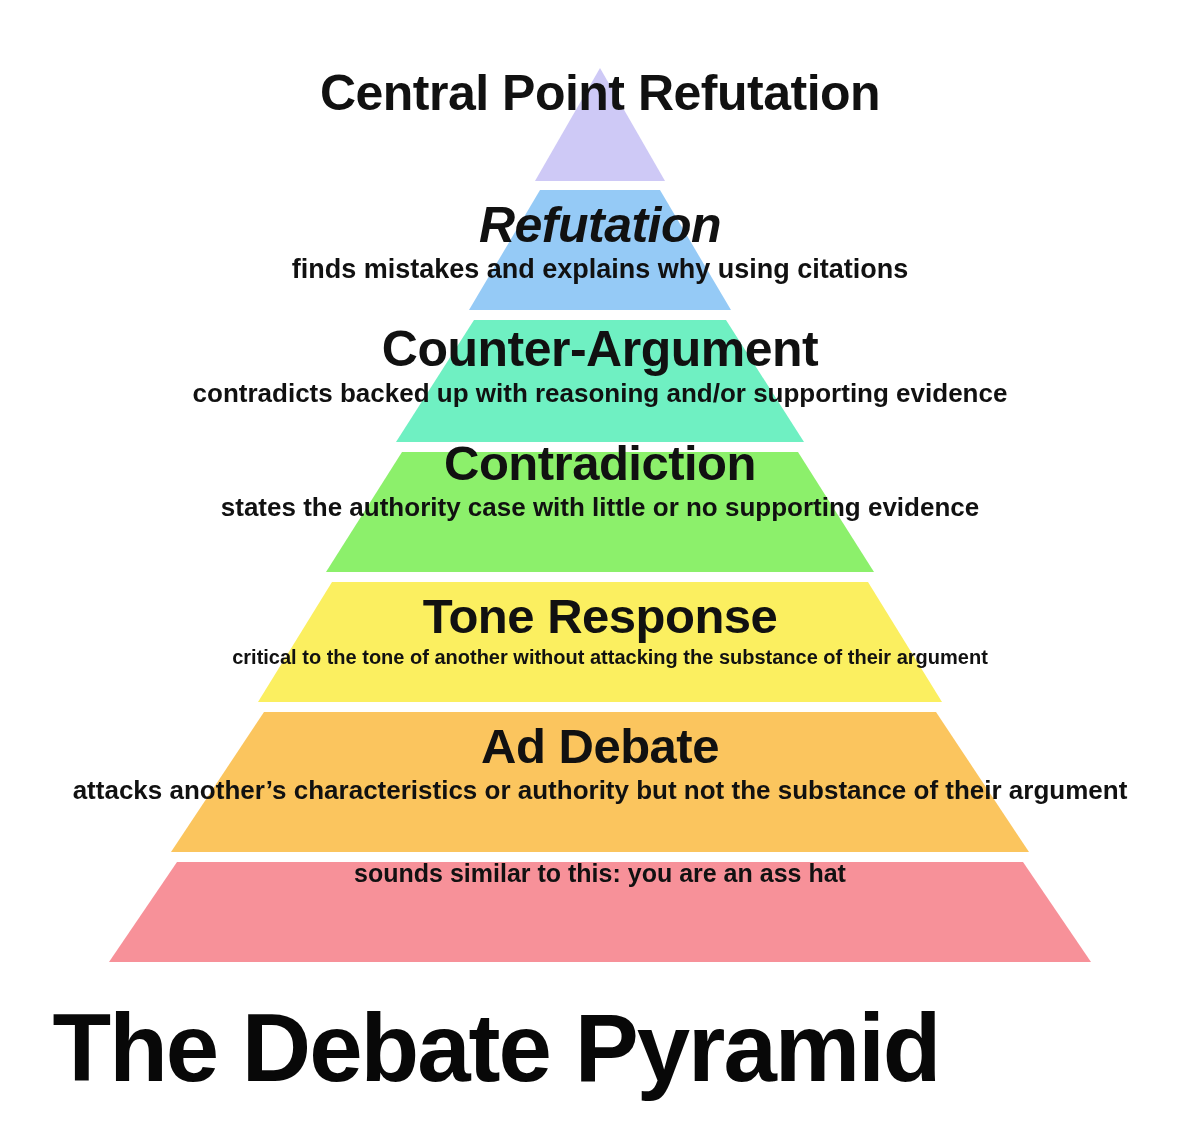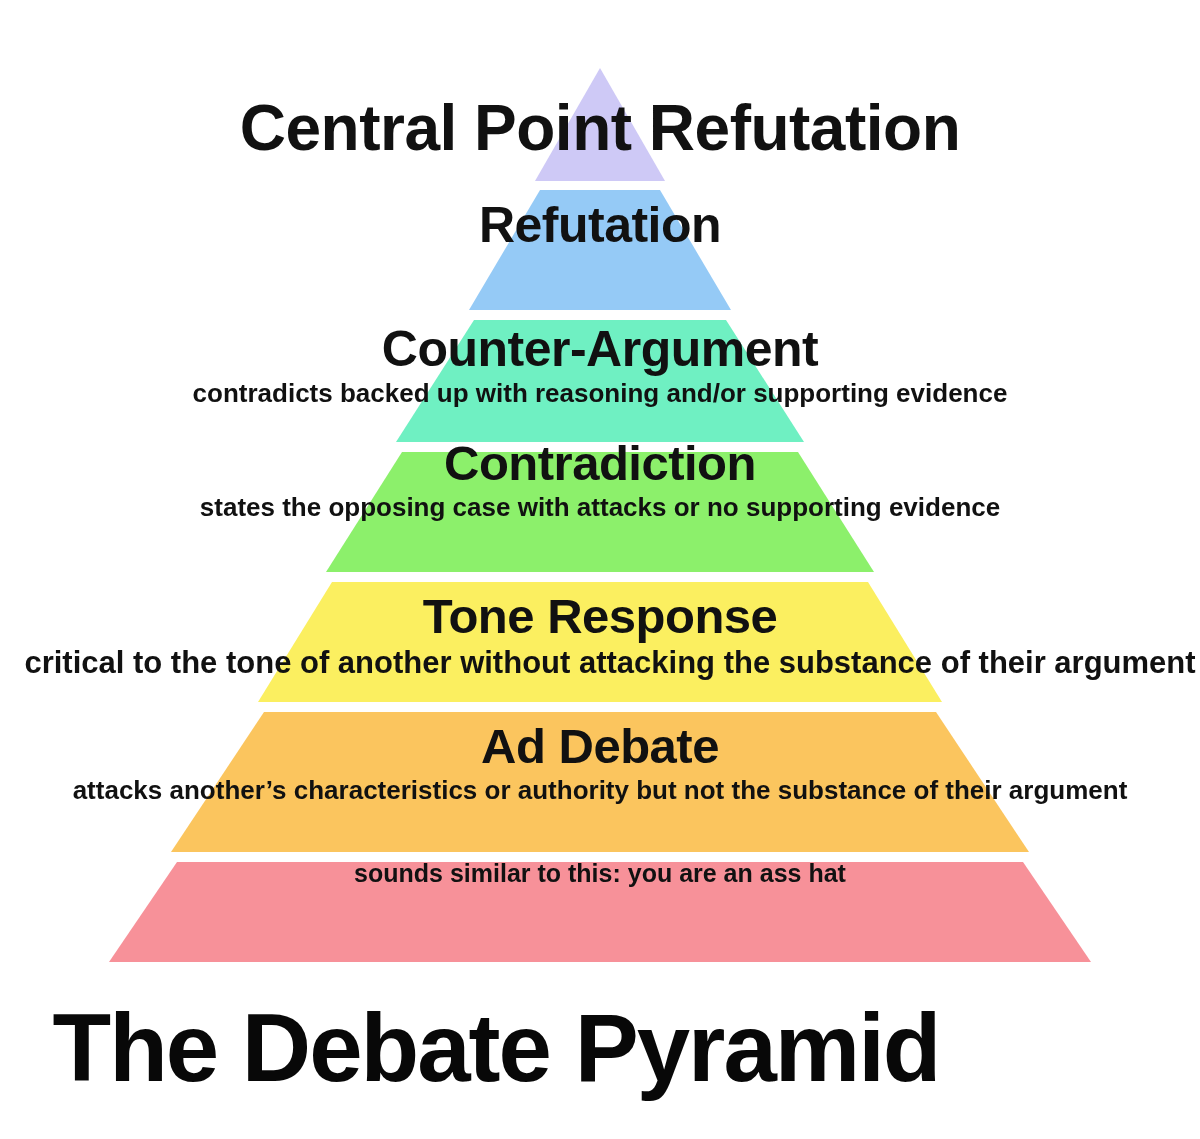--- a/index.html
+++ b/index.html
@@ -41,38 +41,38 @@
     white-space: nowrap;
   }
   .level-desc {
     font-weight: 600;
     line-height: 1.0;
     white-space: nowrap;
     margin-top: 6px;
   }
   
   .lvl0 { top: 68px; }
-  .lvl0 .level-title { font-size: 64px; margin-top: 28px; }
+  .lvl0 .level-title { font-size: 50px; }
   .lvl0 .level-desc  { font-size: 27px; }
 
   .lvl1 { top: 200px; }
-  .lvl1 .level-title { font-size: 50px; }
+  .lvl1 .level-title { font-size: 50px; font-style: italic; }
   .lvl1 .level-desc  { font-size: 27px; }
 
   .lvl2 { top: 324px; }
   .lvl2 .level-title { font-size: 50px; }
   .lvl2 .level-desc  { font-size: 26px; }
 
   .lvl3 { top: 439px; }
   .lvl3 .level-title { font-size: 49px; }
   .lvl3 .level-desc  { font-size: 26px; }
 
   .lvl4 { top: 592px; text-align: center; }
   .lvl4 .level-title { font-size: 49px; }
-  .lvl4 .level-desc  { font-size: 31px; margin-left: 20px; }
+  .lvl4 .level-desc  { font-size: 20px; margin-left: 20px; }
 
   .lvl5 { top: 722px; }
   .lvl5 .level-title { font-size: 49px; }
   .lvl5 .level-desc  { font-size: 26px; }
 
   .lvl6 { top: 855px; }
   .lvl6 .level-title { font-size: 47px; }
   .lvl6 .level-desc  { font-size: 25px; }
 
   #chart-title {
@@ -110,30 +110,31 @@
 
     <polygon points="177,862 1023,862 1091,962 109,962" fill="#F79199"></polygon>
   </svg>
 
   <div class="level-text lvl0">
     <div class="level-title">Central Point Refutation</div>
   </div>
 
   <div class="level-text lvl1">
     <div class="level-title">Refutation</div>
+    <div class="level-desc">finds mistakes and explains why using citations</div>
   </div>
 
   <div class="level-text lvl2">
     <div class="level-title">Counter-Argument</div>
     <div class="level-desc">contradicts backed up with reasoning and/or supporting evidence</div>
   </div>
 
   <div class="level-text lvl3">
     <div class="level-title">Contradiction</div>
-    <div class="level-desc">states the opposing case with attacks or no supporting evidence</div>
+    <div class="level-desc">states the authority case with little or no supporting evidence</div>
   </div>
 
   <div class="level-text lvl4">
     <div class="level-title">Tone Response</div>
     <div class="level-desc">critical to the tone of another without attacking the substance of their argument</div>
   </div>
 
   <div class="level-text lvl5">
     <div class="level-title">Ad Debate</div>
     <div class="level-desc">attacks another’s characteristics or authority but not the substance of their argument</div>

